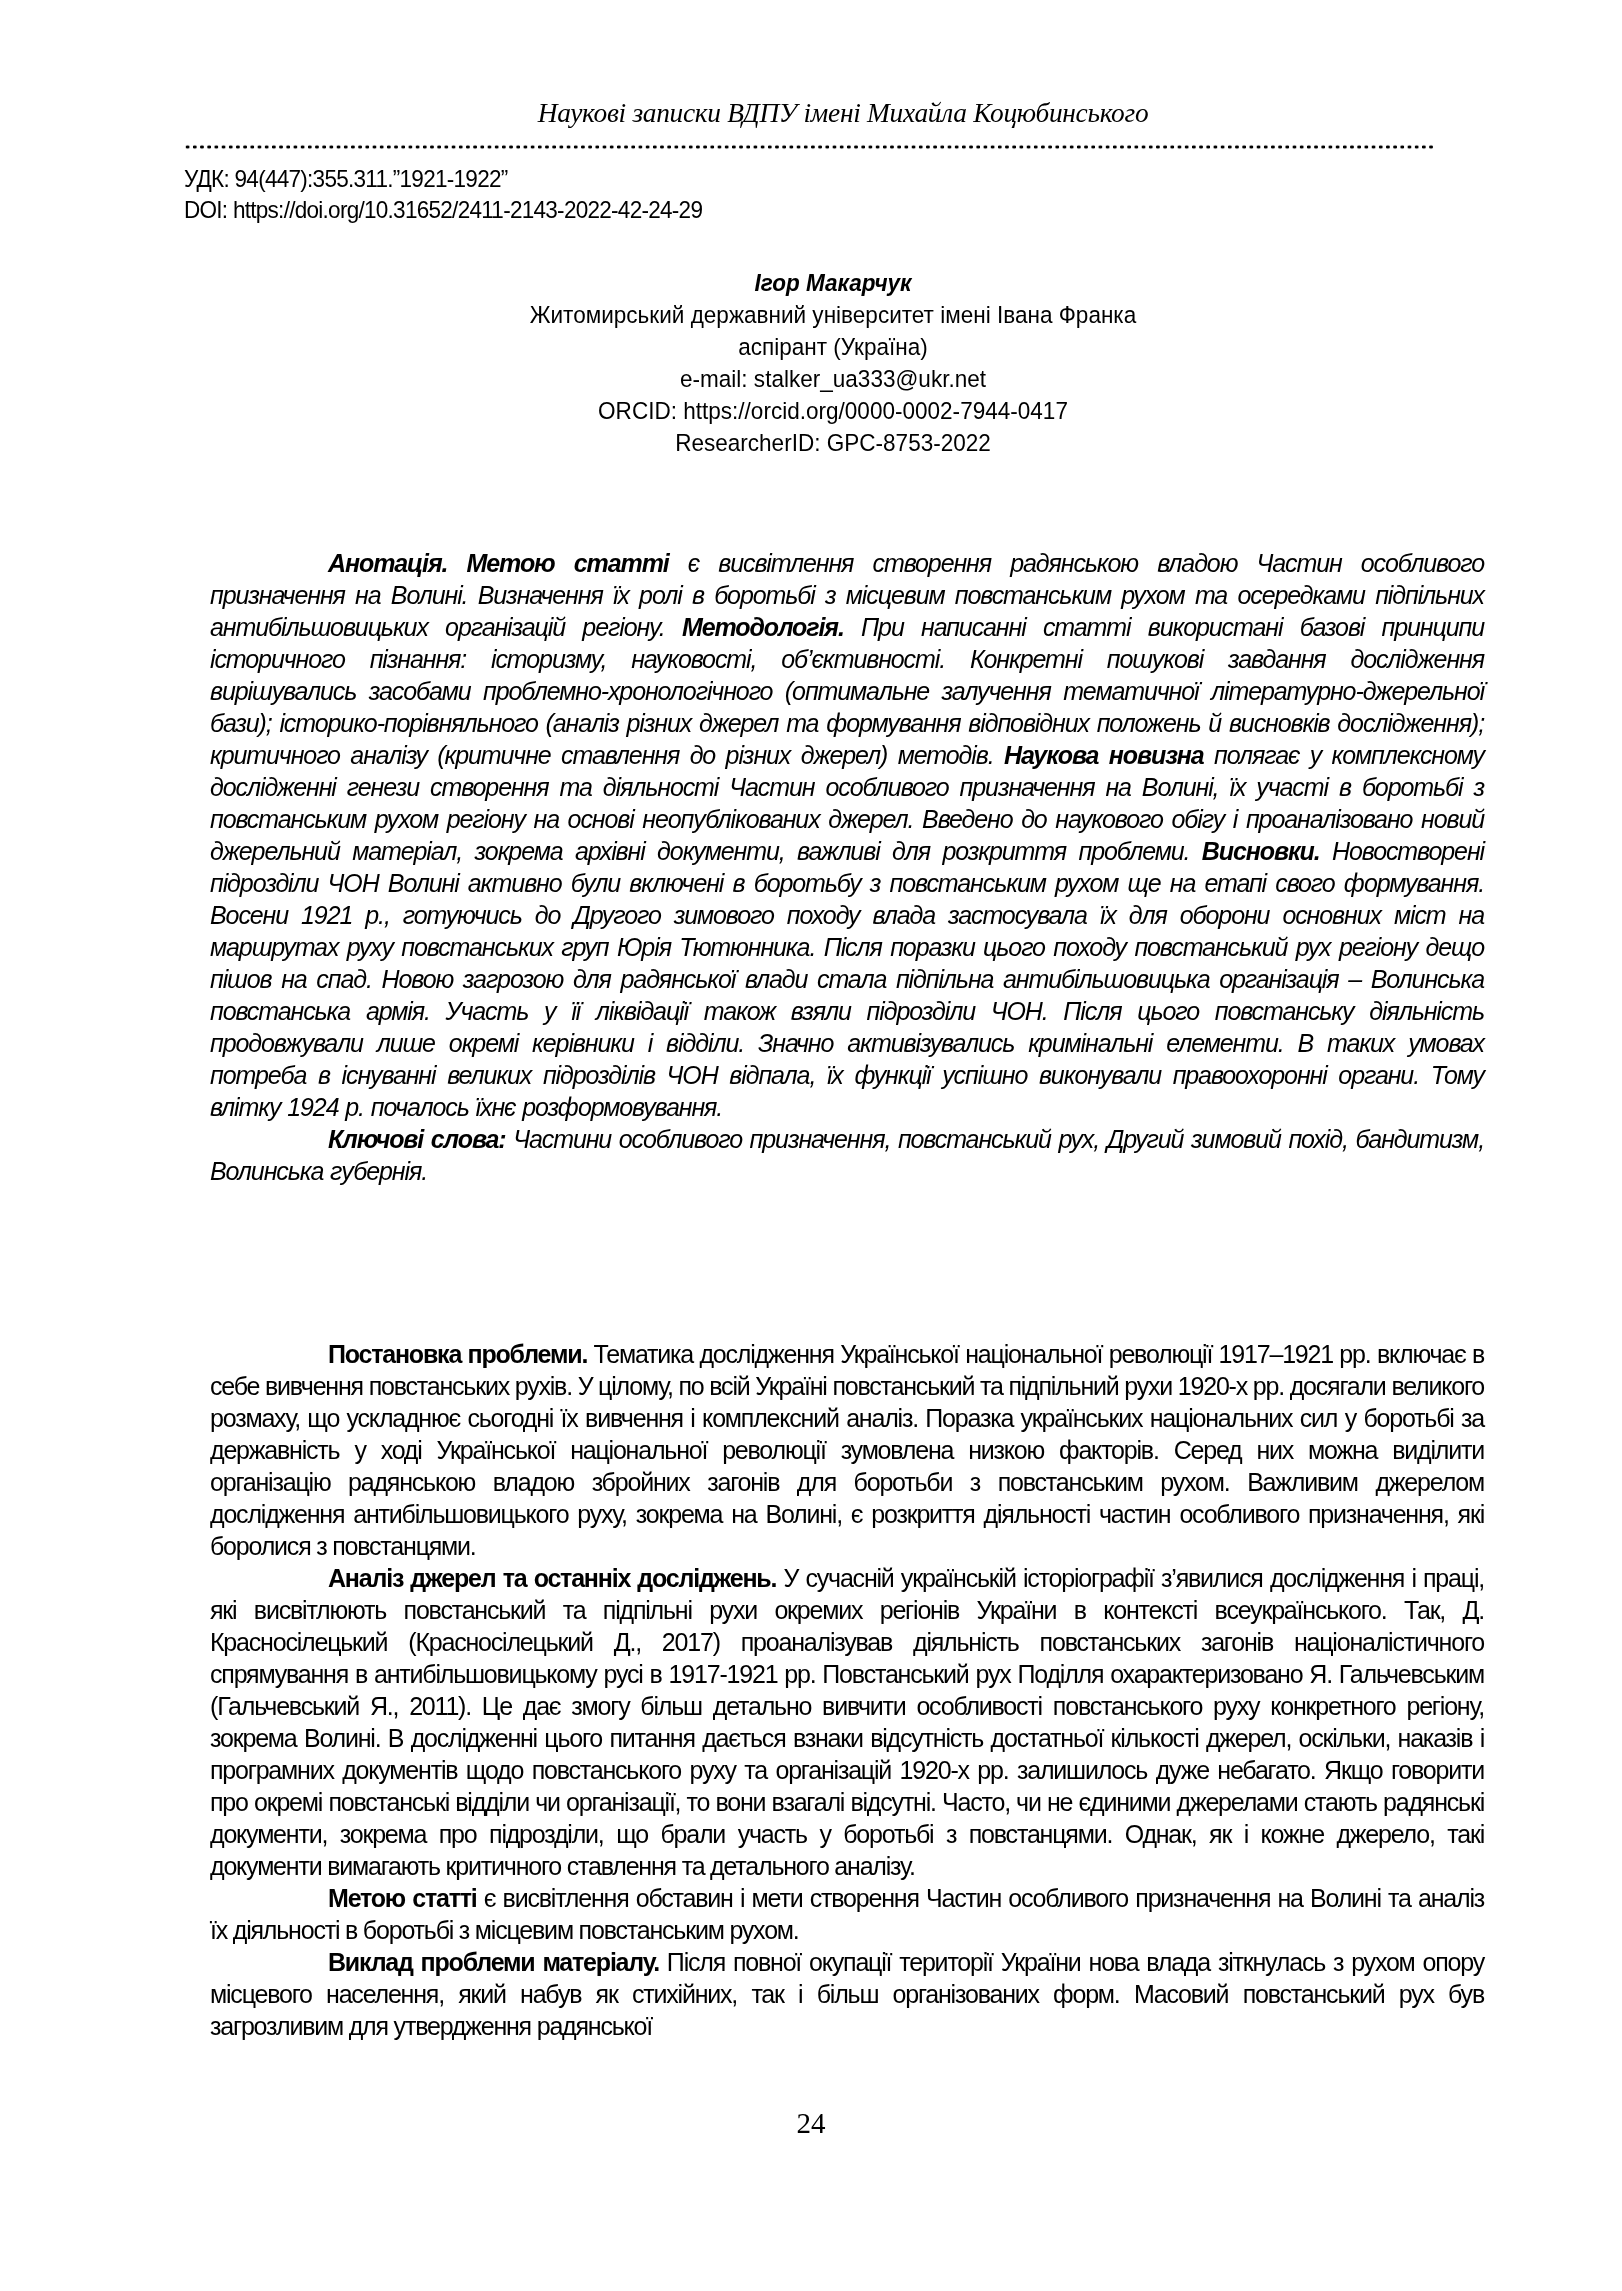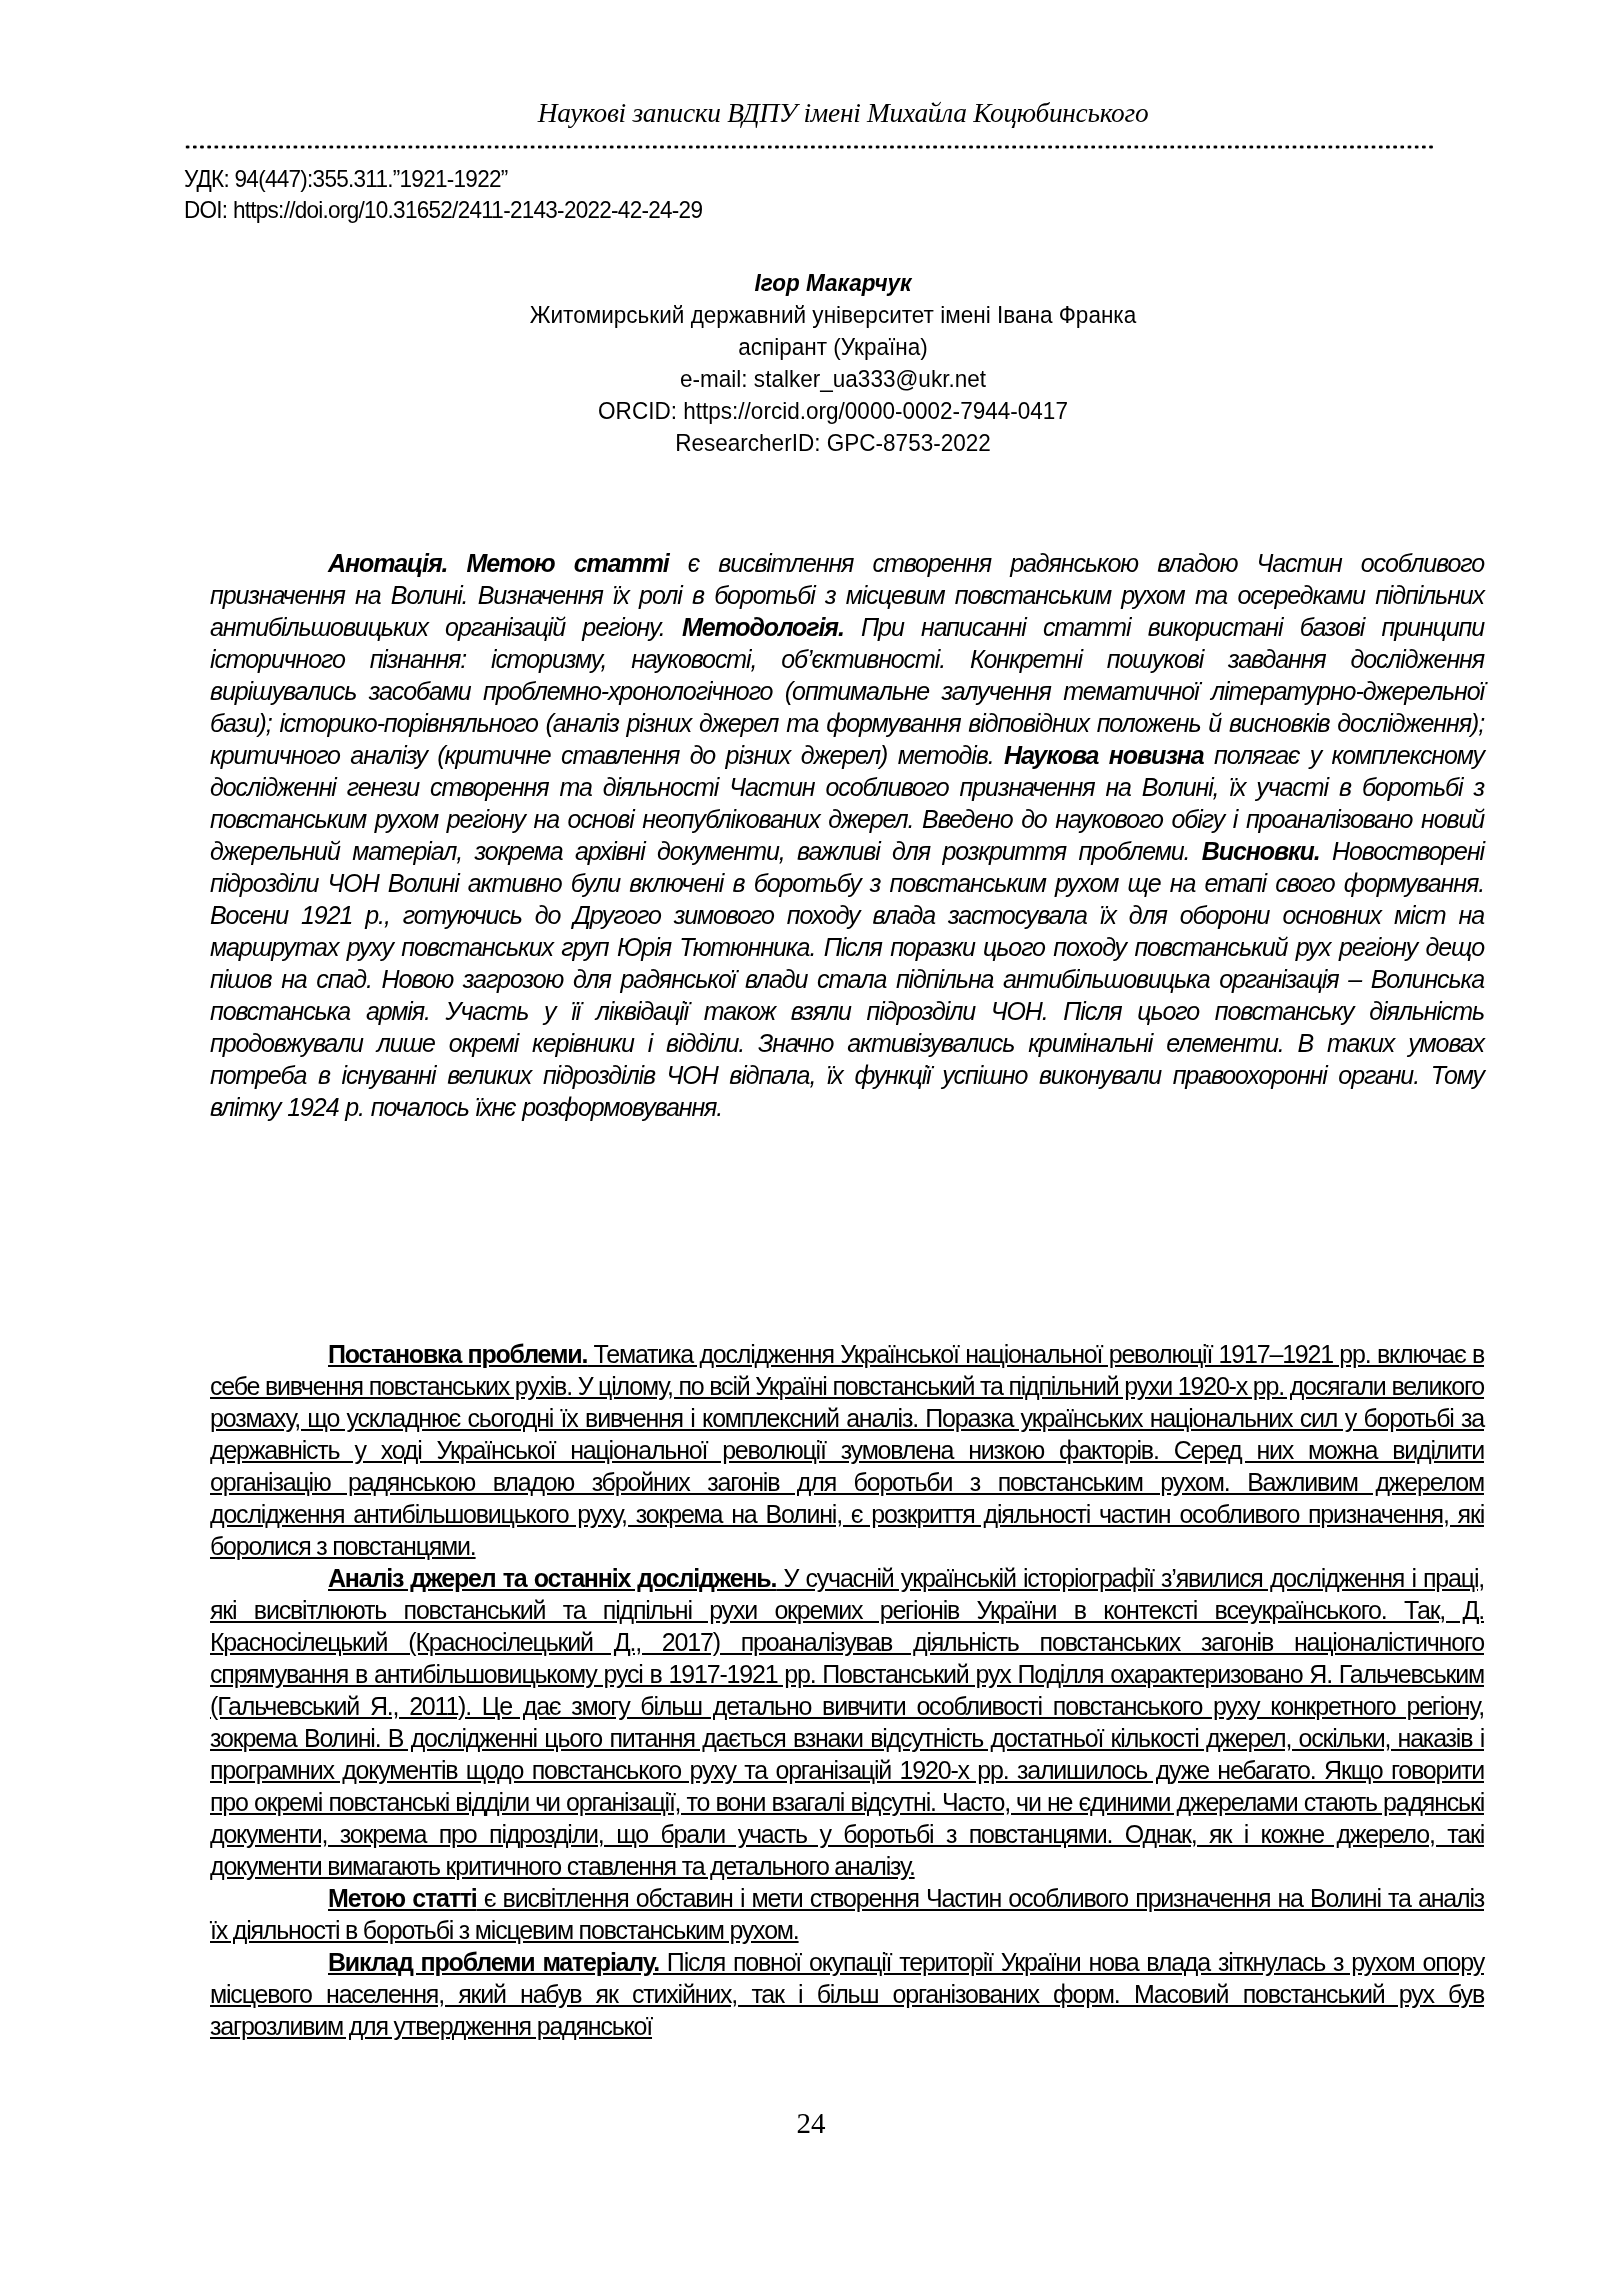--- a/index.html
+++ b/index.html
@@ -30,21 +30,21 @@
   }
   .title span { display: inline-block; transform: scaleX(0.9); transform-origin: right; }
   .body-text {
     position: absolute; left: 184px; width: 1274px;
     font-family: "Liberation Sans", sans-serif; font-size: 25px; line-height: 32px;
     text-align: justify;
     margin-left: 26px;
   }
   .para { margin: 0; text-indent: 118px; }
   .abstract { font-style: italic; letter-spacing: -1.1px; word-spacing: 1px; }
-  .main { letter-spacing: -1.2px; text-decoration: underline; }
+  .main { letter-spacing: -1.2px; }
   .b { font-weight: bold; }
   .page-number {
     position: absolute; left: 0; top: 2107px; width: 1622px; text-align: center;
     font-family: "Liberation Serif", serif; font-size: 29px;
   }
 </style>
 </head>
 <body>
 
 <div class="page">
@@ -60,20 +60,21 @@
     <span class="a-line">Житомирський державний університет імені Івана Франка</span>
     <span class="a-line">аспірант (Україна)</span>
     <span class="a-line">e-mail: stalker_ua333@ukr.net</span>
     <span class="a-line">ORCID: https://orcid.org/0000-0002-7944-0417</span>
     <span class="a-line">ResearcherID: GPC-8753-2022</span>
   </div>
 
 
   <div class="body-text abstract" style="top:547px;">
     <p class="para"><span class="b">Анотація.</span> <span class="b">Метою статті</span><span> є висвітлення створення радянською владою Частин особливого призначення на Волині. Визначення їх ролі в боротьбі з місцевим повстанським рухом та осередками підпільних антибільшовицьких організацій регіону. </span><span class="b">Методологія.</span><span> При написанні статті використані базові принципи історичного пізнання: історизму, науковості, об’єктивності. Конкретні пошукові завдання дослідження вирішувались засобами проблемно-хронологічного (оптимальне залучення тематичної літературно-джерельної бази); історико-порівняльного (аналіз різних джерел та формування відповідних положень й висновків дослідження); критичного аналізу (критичне ставлення до різних джерел) методів. </span><span class="b">Наукова новизна</span><span> полягає у комплексному дослідженні генези створення та діяльності Частин особливого призначення на Волині, їх участі в боротьбі з повстанським рухом регіону на основі неопублікованих джерел. Введено до наукового обігу і проаналізовано новий джерельний матеріал, зокрема архівні документи, важливі для розкриття проблеми. </span><span class="b">Висновки.</span><span> Новостворені підрозділи ЧОН Волині активно були включені в боротьбу з повстанським рухом ще на етапі свого формування. Восени 1921 р., готуючись до Другого зимового походу влада застосувала їх для оборони основних міст на маршрутах руху повстанських груп Юрія Тютюнника. Після поразки цього походу повстанський рух регіону дещо пішов на спад. Новою загрозою для радянської влади стала підпільна антибільшовицька організація – Волинська повстанська армія. Участь у її ліквідації також взяли підрозділи ЧОН. Після цього повстанську діяльність продовжували лише окремі керівники і відділи. Значно активізувались кримінальні елементи. В таких умовах потреба в існуванні великих підрозділів ЧОН відпала, їх функції успішно виконували правоохоронні органи. Тому влітку 1924 р. почалось їхнє розформовування.</span></p>
+    <p class="para"><span class="b">Ключові слова:</span><span> Частини особливого призначення, повстанський рух, Другий зимовий похід, бандитизм, Волинська губернія.</span></p>
   </div>
 
   <div class="body-text main" style="top:1338px;">
     <p class="para"><span class="b">Постановка проблеми.</span><span> Тематика дослідження Української  національної революції 1917–1921 рр. включає в себе вивчення повстанських рухів. У цілому, по всій Україні повстанський та підпільний рухи 1920-х рр. досягали великого розмаху, що ускладнює сьогодні їх вивчення і комплексний аналіз. Поразка українських національних сил у боротьбі за державність у ході Української національної революції зумовлена низкою факторів. Серед них можна виділити організацію радянською владою збройних загонів для боротьби з повстанським рухом. Важливим джерелом дослідження антибільшовицького руху, зокрема на Волині, є розкриття діяльності частин особливого призначення, які боролися з повстанцями.</span></p>
     <p class="para"><span class="b">Аналіз джерел та останніх досліджень.</span><span> У сучасній українській історіографії з’явилися дослідження і праці, які висвітлюють повстанський та підпільні рухи окремих регіонів України в контексті всеукраїнського. Так, Д. Красносілецький (Красносілецький Д., 2017) проаналізував діяльність  повстанських загонів націоналістичного спрямування в антибільшовицькому русі в 1917-1921 рр. Повстанський рух Поділля охарактеризовано Я. Гальчевським (Гальчевський Я., 2011). Це дає змогу більш детально вивчити особливості повстанського руху конкретного регіону, зокрема Волині. В дослідженні цього питання дається взнаки відсутність достатньої кількості джерел, оскільки, наказів і програмних документів щодо повстанського руху та організацій 1920-х рр. залишилось дуже небагато.  Якщо говорити про окремі повстанські відділи чи організації, то вони взагалі відсутні. Часто, чи не єдиними джерелами стають радянські документи, зокрема про підрозділи, що брали участь у боротьбі з повстанцями. Однак, як і кожне джерело, такі документи вимагають критичного ставлення та детального аналізу.</span></p>
     <p class="para"><span class="b">Метою статті</span><span> є висвітлення обставин і мети створення Частин особливого призначення на Волині та аналіз їх діяльності в боротьбі з місцевим повстанським рухом.</span></p>
     <p class="para"><span class="b">Виклад проблеми матеріалу.</span><span> Після повної окупації території України нова влада зіткнулась з рухом опору місцевого населення, який набув як стихійних, так і більш організованих форм. Масовий повстанський рух був загрозливим для утвердження радянської</span></p>
   </div>
 
   <div class="page-number">24</div>

